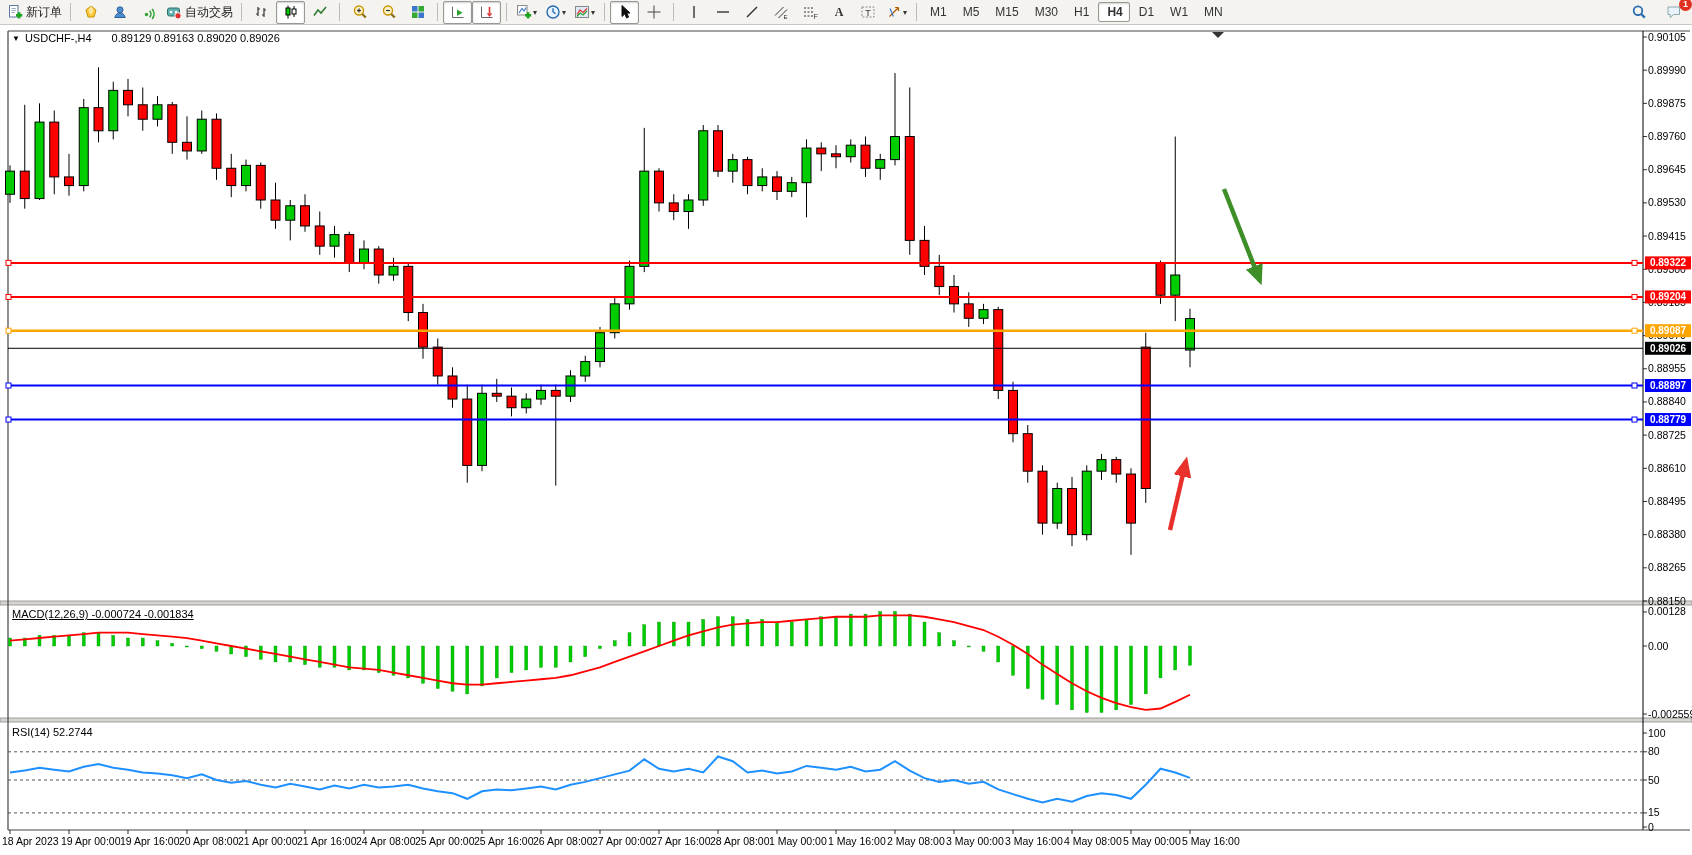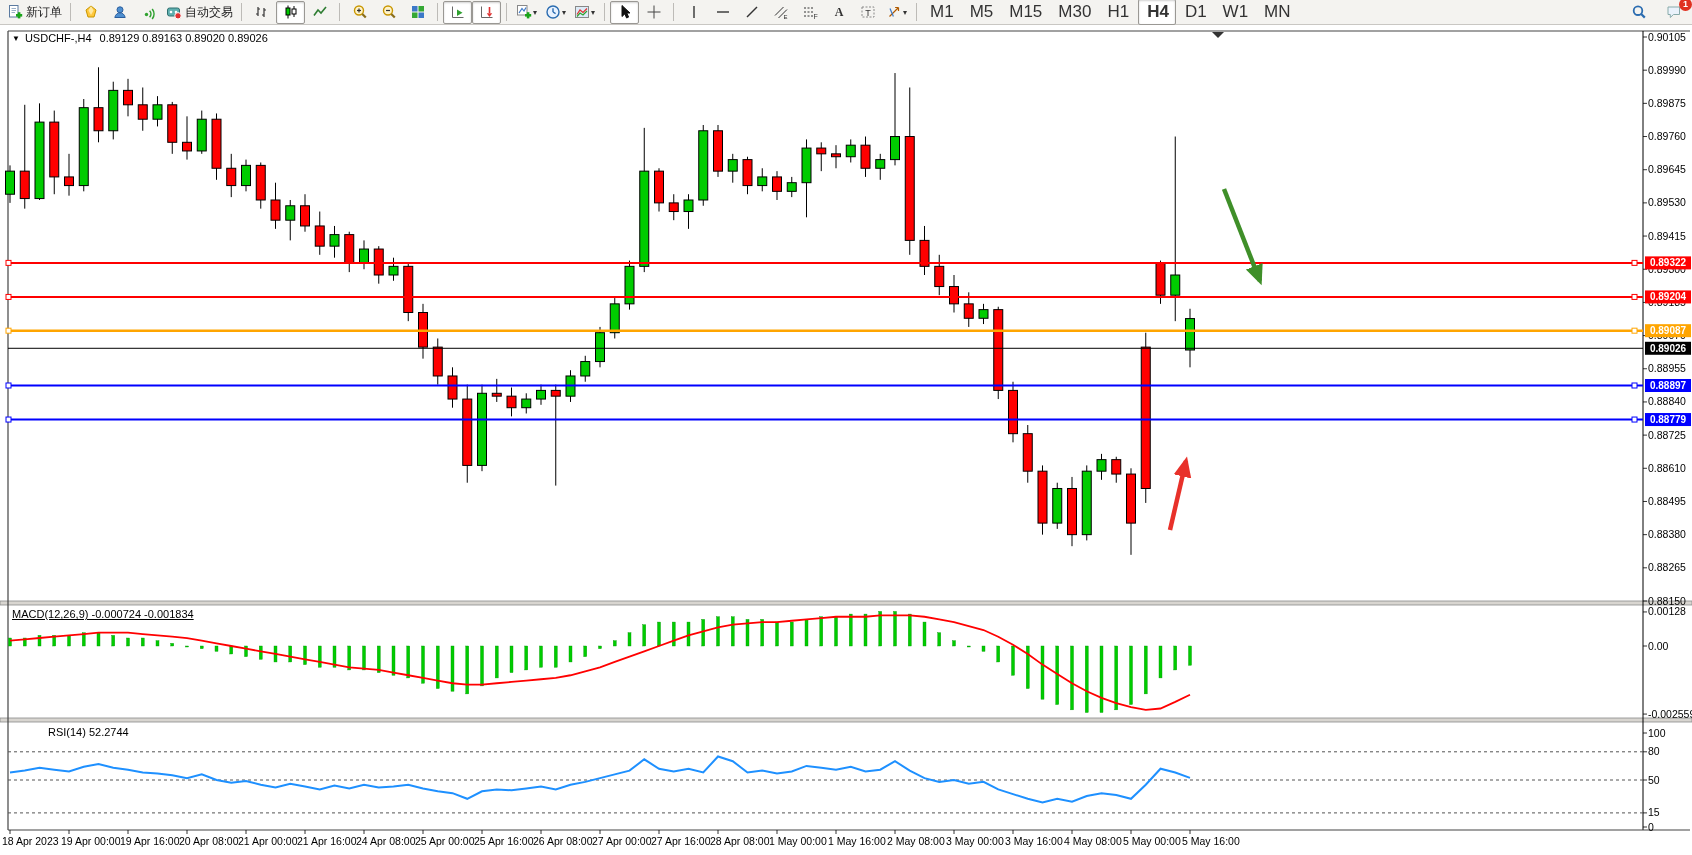--- a/index.html
+++ b/index.html
@@ -8,32 +8,32 @@
   #toolbar{position:absolute;left:0;top:0;width:1692px;height:25px;background:#f4f3f0;
            border-bottom:1px solid #c9c7c3;display:flex;align-items:center;padding:0 4px;box-sizing:border-box;}
   .tgroup{display:flex;align-items:center;}
   .tsep{width:1px;height:18px;background:#bdbbb7;margin:0 5px;}
   .tbtn{height:21px;min-width:23px;display:flex;align-items:center;justify-content:center;
         border:1px solid transparent;border-radius:2px;cursor:default;padding:0 2px;}
   .tbtn.active{background:#ffffff;border:1px solid #9a9894;box-shadow:inset 0 1px 2px rgba(0,0,0,.18);}
   .tbtn svg{display:block;}
   .tlabel{font-size:12px;color:#222;margin-left:3px;white-space:nowrap;}
   .caret{font-size:8px;color:#333;margin-left:1px;}
-  .tfbtn{font-size:17px;color:#333;padding:2px 6px;border:1px solid transparent;border-radius:2px;margin:0 1px;}
+  .tfbtn{font-size:12px;color:#333;padding:2px 6px;border:1px solid transparent;border-radius:2px;margin:0 1px;}
   .tfbtn.active{background:#fff;border:1px solid #9a9894;box-shadow:inset 0 1px 2px rgba(0,0,0,.18);font-weight:bold;padding-left:8px;}
   #tb-right{margin-left:auto;display:flex;align-items:center;}
   .badge{position:absolute;top:-4px;right:-5px;background:#e03020;color:#fff;font-size:9px;font-weight:bold;
          border-radius:50%;width:13px;height:13px;line-height:13px;text-align:center;}
   
   #chartwrap{position:absolute;left:0;top:25px;width:1692px;height:830px;background:#ffffff;}
   #chartsvg{position:absolute;left:0;top:0;}
   .overlay-label{position:absolute;font-size:11px;color:#000;white-space:nowrap;}
   #title-overlay{left:12px;top:7px;display:flex;align-items:center;}
   #title-dd{font-size:8px;margin-right:5px;color:#000;}
-  #title-sym{margin-right:8px;}
+  #title-sym{margin-right:20px;}
 </style>
 </head>
 <body>
 
 <div id="app">
   <div id="toolbar">
       <div class="tgroup">
         <div class="tbtn">
           <svg width="16" height="16" viewBox="0 0 16 16">
             <rect x="2.5" y="1.5" width="8.5" height="11.5" fill="#fff" stroke="#5b7aa0"></rect>
@@ -824,15 +824,15 @@
         <line x1="1224" y1="164" x2="1260" y2="256" stroke="#3F8F29" stroke-width="4.5" marker-end="url(#ah0)"></line>
         <line x1="1170" y1="505" x2="1186" y2="436" stroke="#E8312A" stroke-width="4.5" marker-end="url(#ah1)"></line>
       </svg>
 
     <div class="overlay-label" id="title-overlay">
       <span id="title-dd">▼</span>
       <span id="title-sym">USDCHF-,H4</span>
       <span>0.89129 0.89163 0.89020 0.89026</span>
     </div>
     <div class="overlay-label" id="macd-label" style="left:12px;top:583px;text-decoration:underline;">MACD(12,26,9) -0.000724 -0.001834</div>
-    <div class="overlay-label" id="rsi-label" style="left:12px;top:701px;margin-left:36px;">RSI(14) 52.2744</div>
+    <div class="overlay-label" id="rsi-label" style="left:12px;top:701px;">RSI(14) 52.2744</div>
   </div>
 </div>
 
 </body></html>

